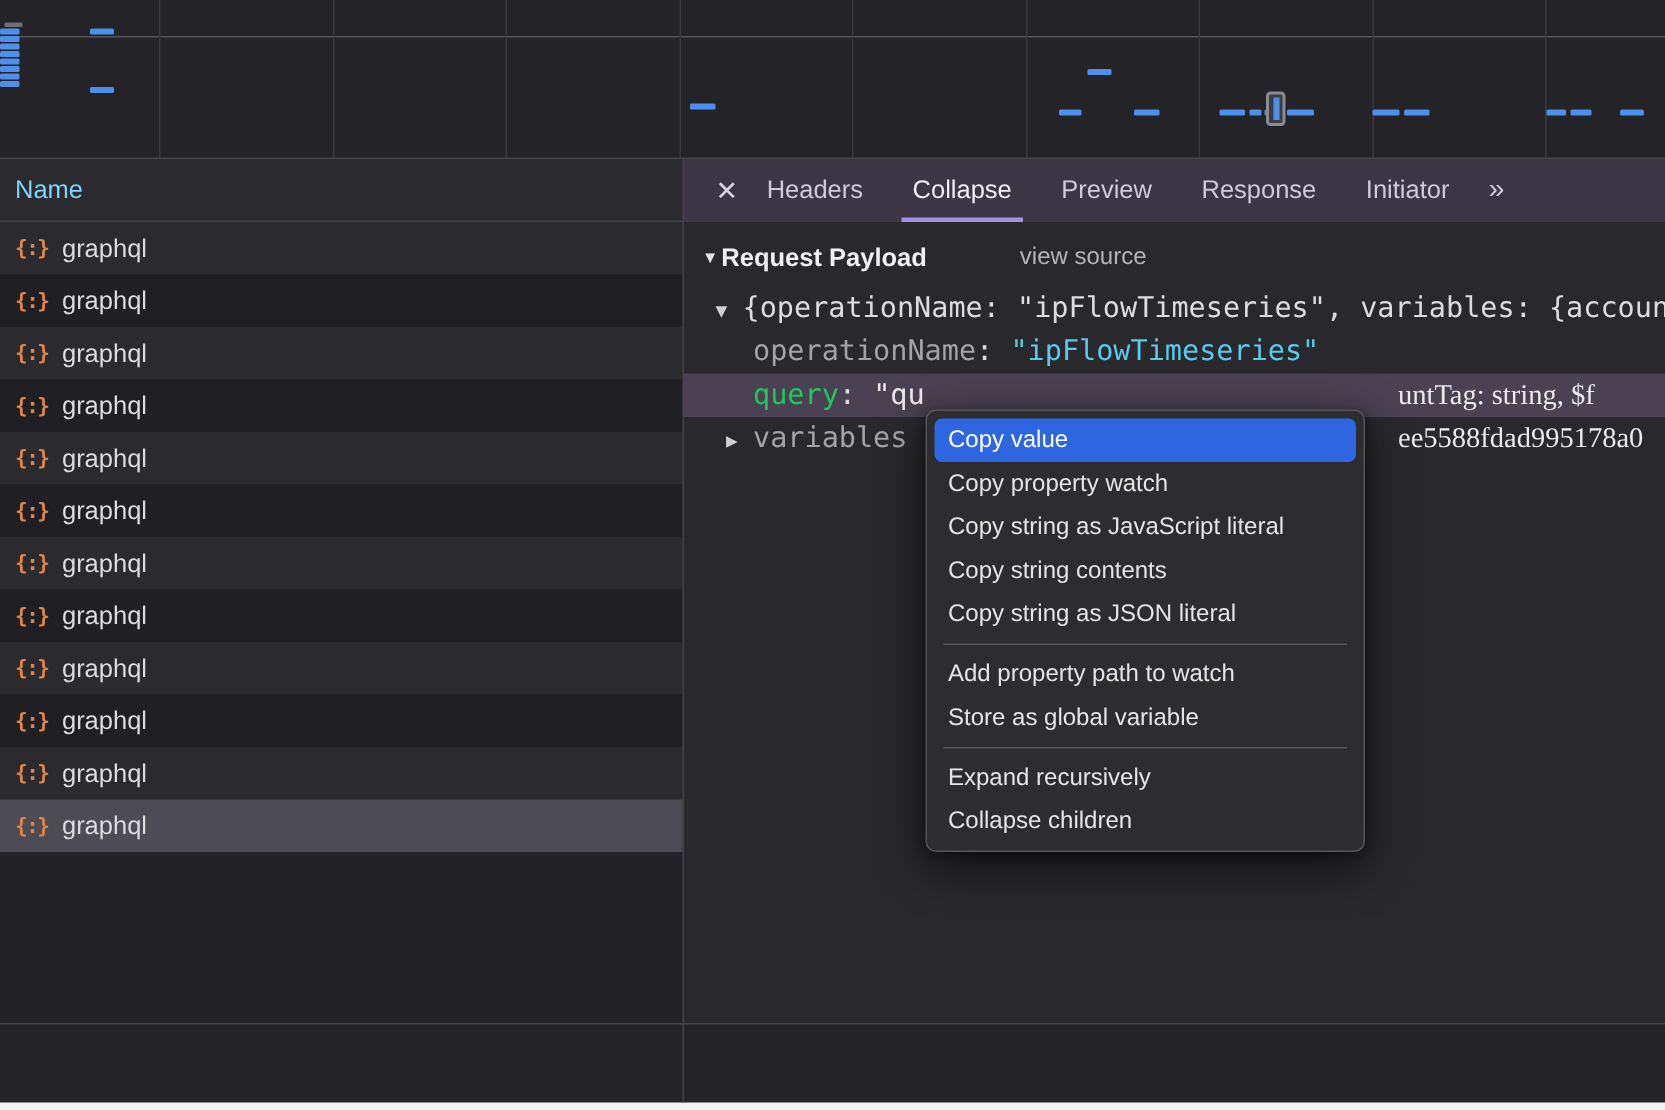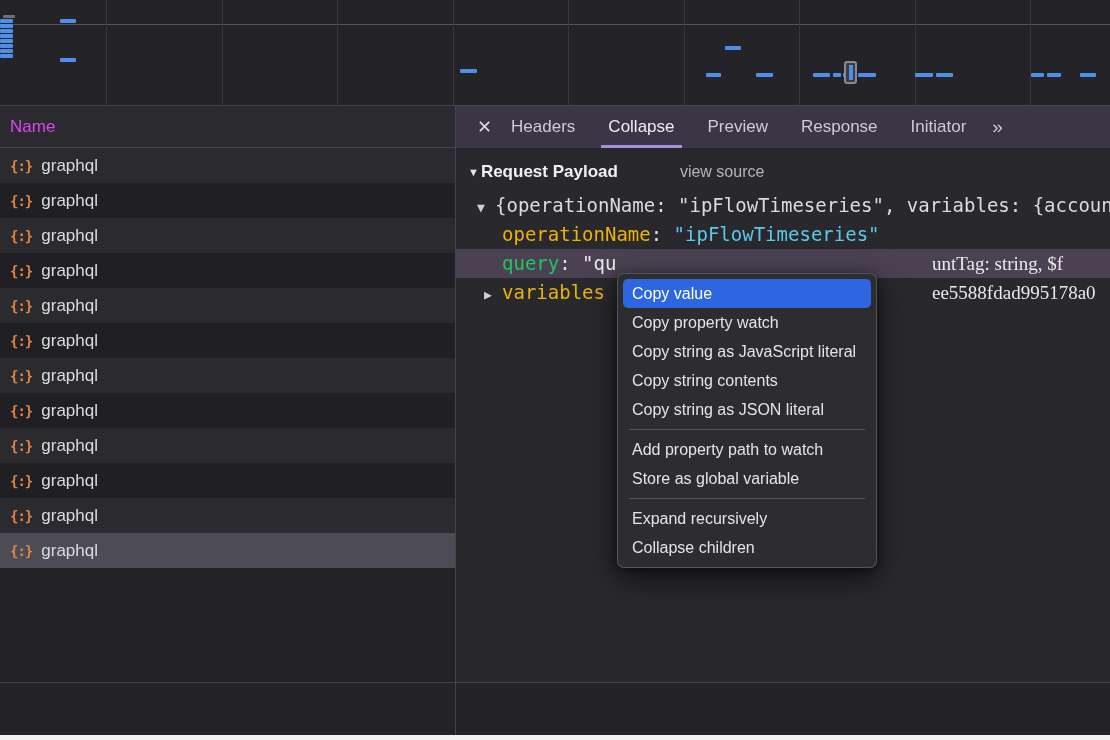--- a/index.html
+++ b/index.html
@@ -16,21 +16,21 @@
   .bar { position:absolute; border-radius:1px; background:#4d8fea; }
   .bar.gray { background:#707074; }
   .marker { position:absolute; border:2px solid #8a8a92; border-radius:3px;
     background:#3c3c42; box-sizing:border-box; }
   .marker-inner { position:absolute; left:50%; top:2px; bottom:2px; width:4px;
     transform:translateX(-50%); background:#4d8fea; }
 
   
   .left-pane { position:absolute; left:0; top:106px; width:455px; bottom:58px; }
   .name-header { height:42px; line-height:41px; padding-left:10px; background:#2b2b2f;
-    border-bottom:1px solid #454549; color:#d946ef; font-size:17px; box-sizing:border-box; }
+    border-bottom:1px solid #454549; color:#7dd3fc; font-size:17px; box-sizing:border-box; }
   .req-row { height:35px; display:flex; align-items:center; padding-left:10px; gap:9px;
     font-size:17px; color:#dcdcde; cursor:default; }
   .req-row.odd  { background:#2b2b2f; }
   .req-row.even { background:#202024; }
   .req-row.selected { background:#4d4b53; }
   .req-icon { color:#e08448; font-family:"DejaVu Sans Mono", monospace;
     font-size:14px; font-weight:bold; letter-spacing:-1px; }
 
   
   .right-pane { position:absolute; left:456px; top:106px; right:0; bottom:58px; background:#29292d; }
@@ -49,28 +49,28 @@
     color:#f0f0f2; padding-left:12px; }
   .ph-arrow { font-size:11px; margin-right:2px; color:#e6e6e8; }
   .ph-title { font-weight:bold; }
   .view-source { margin-left:62px; color:#b4b4b9; font-size:16px; cursor:default; }
 
   .tree { margin-top:9px; font-family:"DejaVu Sans Mono", monospace; font-size:19px;
     line-height:29px; color:#dcdcde; }
   .tree-row { position:relative; height:29px; white-space:nowrap; cursor:default; }
   .tree-row.hl { background:#4a4252; }
   .tree .arrow { display:inline-block; width:18px; font-size:13px; color:#d0d0d4; }
-  .tree .key  { color:#eab308; }
+  .tree .key  { color:#a3a3a3; }
   .hl  .key   { color:#22c55e; }
   .tree .str  { color:#5bc9ea; }
   .tree .plain{ color:#eaeaec; }
   .vright { position:absolute; left:476px; top:0; color:#eaeaec;font-family:Liberation Serif, serif; }
 
   
-  .context-menu { position:absolute; left:617px; top:273px; width:260px; z-index:40;
+  .context-menu { position:absolute; left:617px; top:273px; width:293px; z-index:40;
     background:#2d2d30; border:1px solid rgba(145,145,152,0.4); border-radius:7px;
     padding:5px 0; box-sizing:border-box; font-size:16px; color:#e4e4e6;
     box-shadow:0 10px 30px rgba(0,0,0,0.6), 0 2px 8px rgba(0,0,0,0.45); }
   .menu-item { height:29px; line-height:29px; margin:0 5px; padding:0 9px;
     border-radius:5px; white-space:nowrap; cursor:default; }
   .menu-item.hl-item { background:#2e66e2; color:#ffffff; }
   .menu-sep { height:1px; background:#54545a; margin:5px 11px; }
 
   
   .footer { position:absolute; left:0; right:0; top:682px; height:53px;

